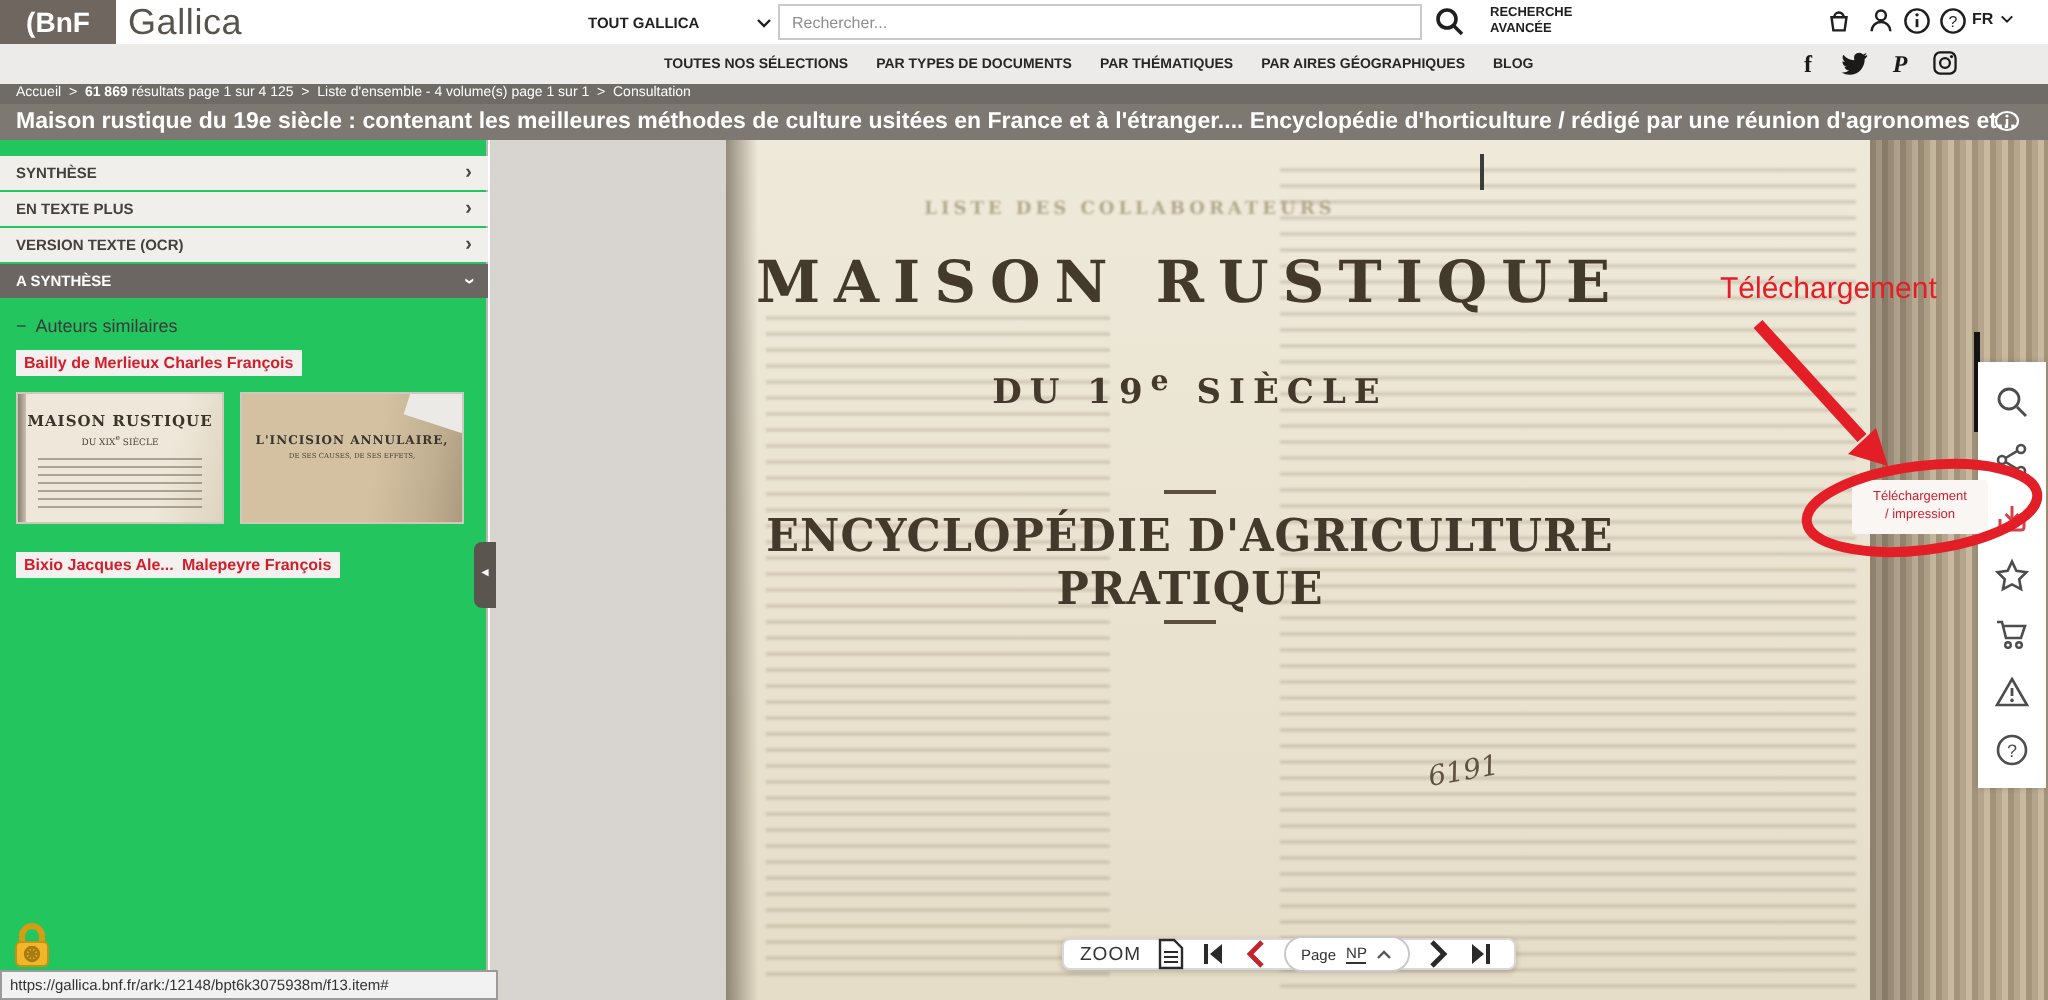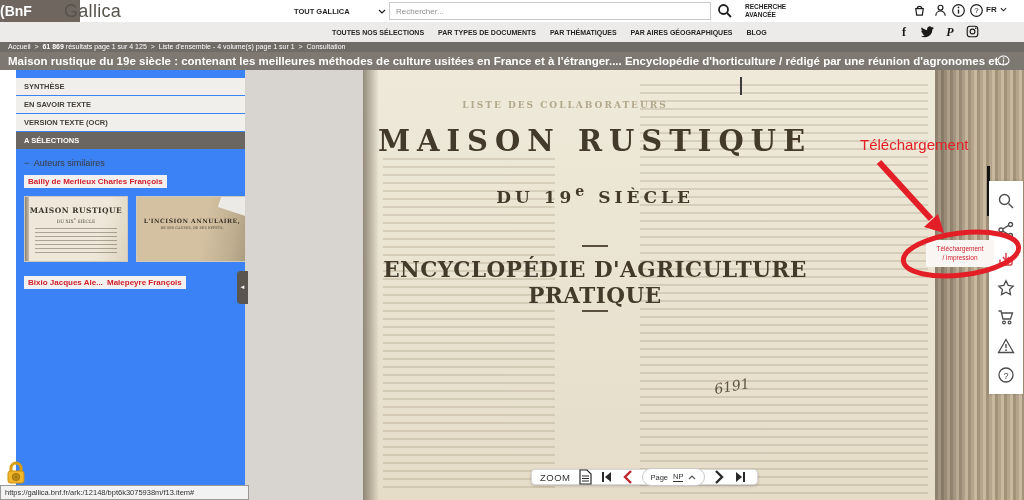--- a/index.html
+++ b/index.html
@@ -2,22 +2,22 @@
 <html><head>
 <meta charset="utf-8">
 <style>
   * { margin:0; padding:0; box-sizing:border-box; }
   body { font-family:"Liberation Sans", sans-serif; background:#888; }
   #app { position:relative; width:1024px; height:500px; background:#fff; overflow:hidden;
          font-family:"Liberation Sans", sans-serif; }
 
   
   .header { position:absolute; top:0; left:0; width:1024px; height:22px; background:#fff; }
-  .logo-box { position:absolute; left:0; top:0; width:80px; height:22px; background:#6e665f;
-              color:#fff; font-size:14px; font-weight:bold; text-align:left; line-height:22px; }
+  .logo-box { position:absolute; left:0; top:0; width:58px; height:22px; background:#6e665f;
+              color:#fff; font-size:14px; font-weight:bold; text-align:center; line-height:22px; }
   .brand { position:absolute; left:64px; top:0; font-size:18px; line-height:22px; color:#57534d; letter-spacing:.3px; }
   .scope { position:absolute; left:294px; top:3px; width:92px; height:16px; font-size:7.5px; font-weight:bold;
            color:#1f1f1f; display:flex; align-items:center; justify-content:space-between; cursor:pointer; }
   .search-input { position:absolute; left:389px; top:2px; width:322px; height:18px; border:1px solid #c9c9c9;
                   font-size:8px; padding-left:6px; color:#444; outline:none; }
   .search-input::placeholder { color:#8f8f8f; }
   .hdr-search-btn { position:absolute; left:717px; top:2px; width:18px; height:18px; border:none; background:none; cursor:pointer; }
   .adv { position:absolute; left:745px; top:3px; font-size:6.5px; font-weight:bold; color:#1f1f1f; line-height:7.5px; cursor:pointer; }
   .hdr-ico { position:absolute; top:3px; width:16px; height:16px; cursor:pointer; color:#1f1f1f; }
   .lang { position:absolute; left:986px; top:5px; font-size:8px; font-weight:bold; color:#1f1f1f;
@@ -34,21 +34,21 @@
 
   
   .crumbs { position:absolute; top:42px; left:0; width:1024px; height:10px; background:#6f6b66;
             color:#fff; font-size:7px; line-height:10px; padding-left:8px; white-space:nowrap; }
   .crumbs b { font-weight:bold; }
   .titlebar { position:absolute; top:52px; left:0; width:1024px; height:18px; background:#7d7872;
               color:#fff; font-size:11.5px; font-weight:bold; line-height:18px; padding-left:8px; white-space:nowrap; overflow:hidden; }
   .titlebar-ico { position:absolute; right:14px; top:3px; width:13px; height:11px; color:#fff; cursor:pointer; }
 
   
-  .sidebar { position:absolute; top:70px; left:16px; width:244px; bottom:0; background:#3b82f6; border-right:1px solid #b9b5b0; }
+  .sidebar { position:absolute; top:70px; left:0; width:244px; bottom:0; background:#22c55e; border-right:1px solid #b9b5b0; }
   .acc-row { position:absolute; left:0; width:244px; height:17px; background:#f1efec; color:#45403a;
              font-size:7.5px; font-weight:bold; line-height:17px; padding:0 10px 0 8px; cursor:pointer; }
   .acc-row .chev { position:absolute; right:8px; top:0; font-size:10px; font-weight:bold; color:#4a453f; line-height:17px; }
   .acc-row.open { background:#6b6661; color:#fff; }
   .acc-row.open .chev { color:#fff; display:inline-block; transform:rotate(90deg); transform-origin:center; line-height:15px; top:1px; }
   .discover-label { position:absolute; left:8px; top:88px; font-size:9px; color:#3a3a3a; cursor:pointer; }
   .author-link { position:absolute; background:#f3f1ef; color:#d21d2b; font-size:8px; font-weight:bold;
                  padding:2px 4px; cursor:pointer; white-space:nowrap; }
   .thumb { position:absolute; top:126px; height:66px; border:1px solid #cfc9bd; cursor:pointer; overflow:hidden; }
   .thumb1 { left:8px; width:104px; background:linear-gradient(105deg,#efe8da 70%,#ddd3bf); }
@@ -240,29 +240,29 @@
         </svg>
     </span>
   </div>
 
   <div class="sidebar">
     <div class="acc-row" style="top:8px;">
       <span>SYNTHÈSE</span>
       <span class="chev">›</span>
     </div>
     <div class="acc-row" style="top:26px;">
-      <span>EN SAVOIR TEXTE</span>
+      <span>EN TEXTE PLUS</span>
       <span class="chev">›</span>
     </div>
     <div class="acc-row" style="top:44px;">
       <span>VERSION TEXTE (OCR)</span>
       <span class="chev">›</span>
     </div>
     <div class="acc-row open" style="top:62px;">
-      <span>A SÉLECTIONS</span>
+      <span>A SYNTHÈSE</span>
       <span class="chev">›</span>
     </div>
 
     <div class="discover-label">
       <span>−</span>&nbsp;
       <span>Auteurs similaires</span>
     </div>
 
     <span class="author-link" style="left:8px; top:105px;">Bailly de Merlieux Charles François</span>
 

